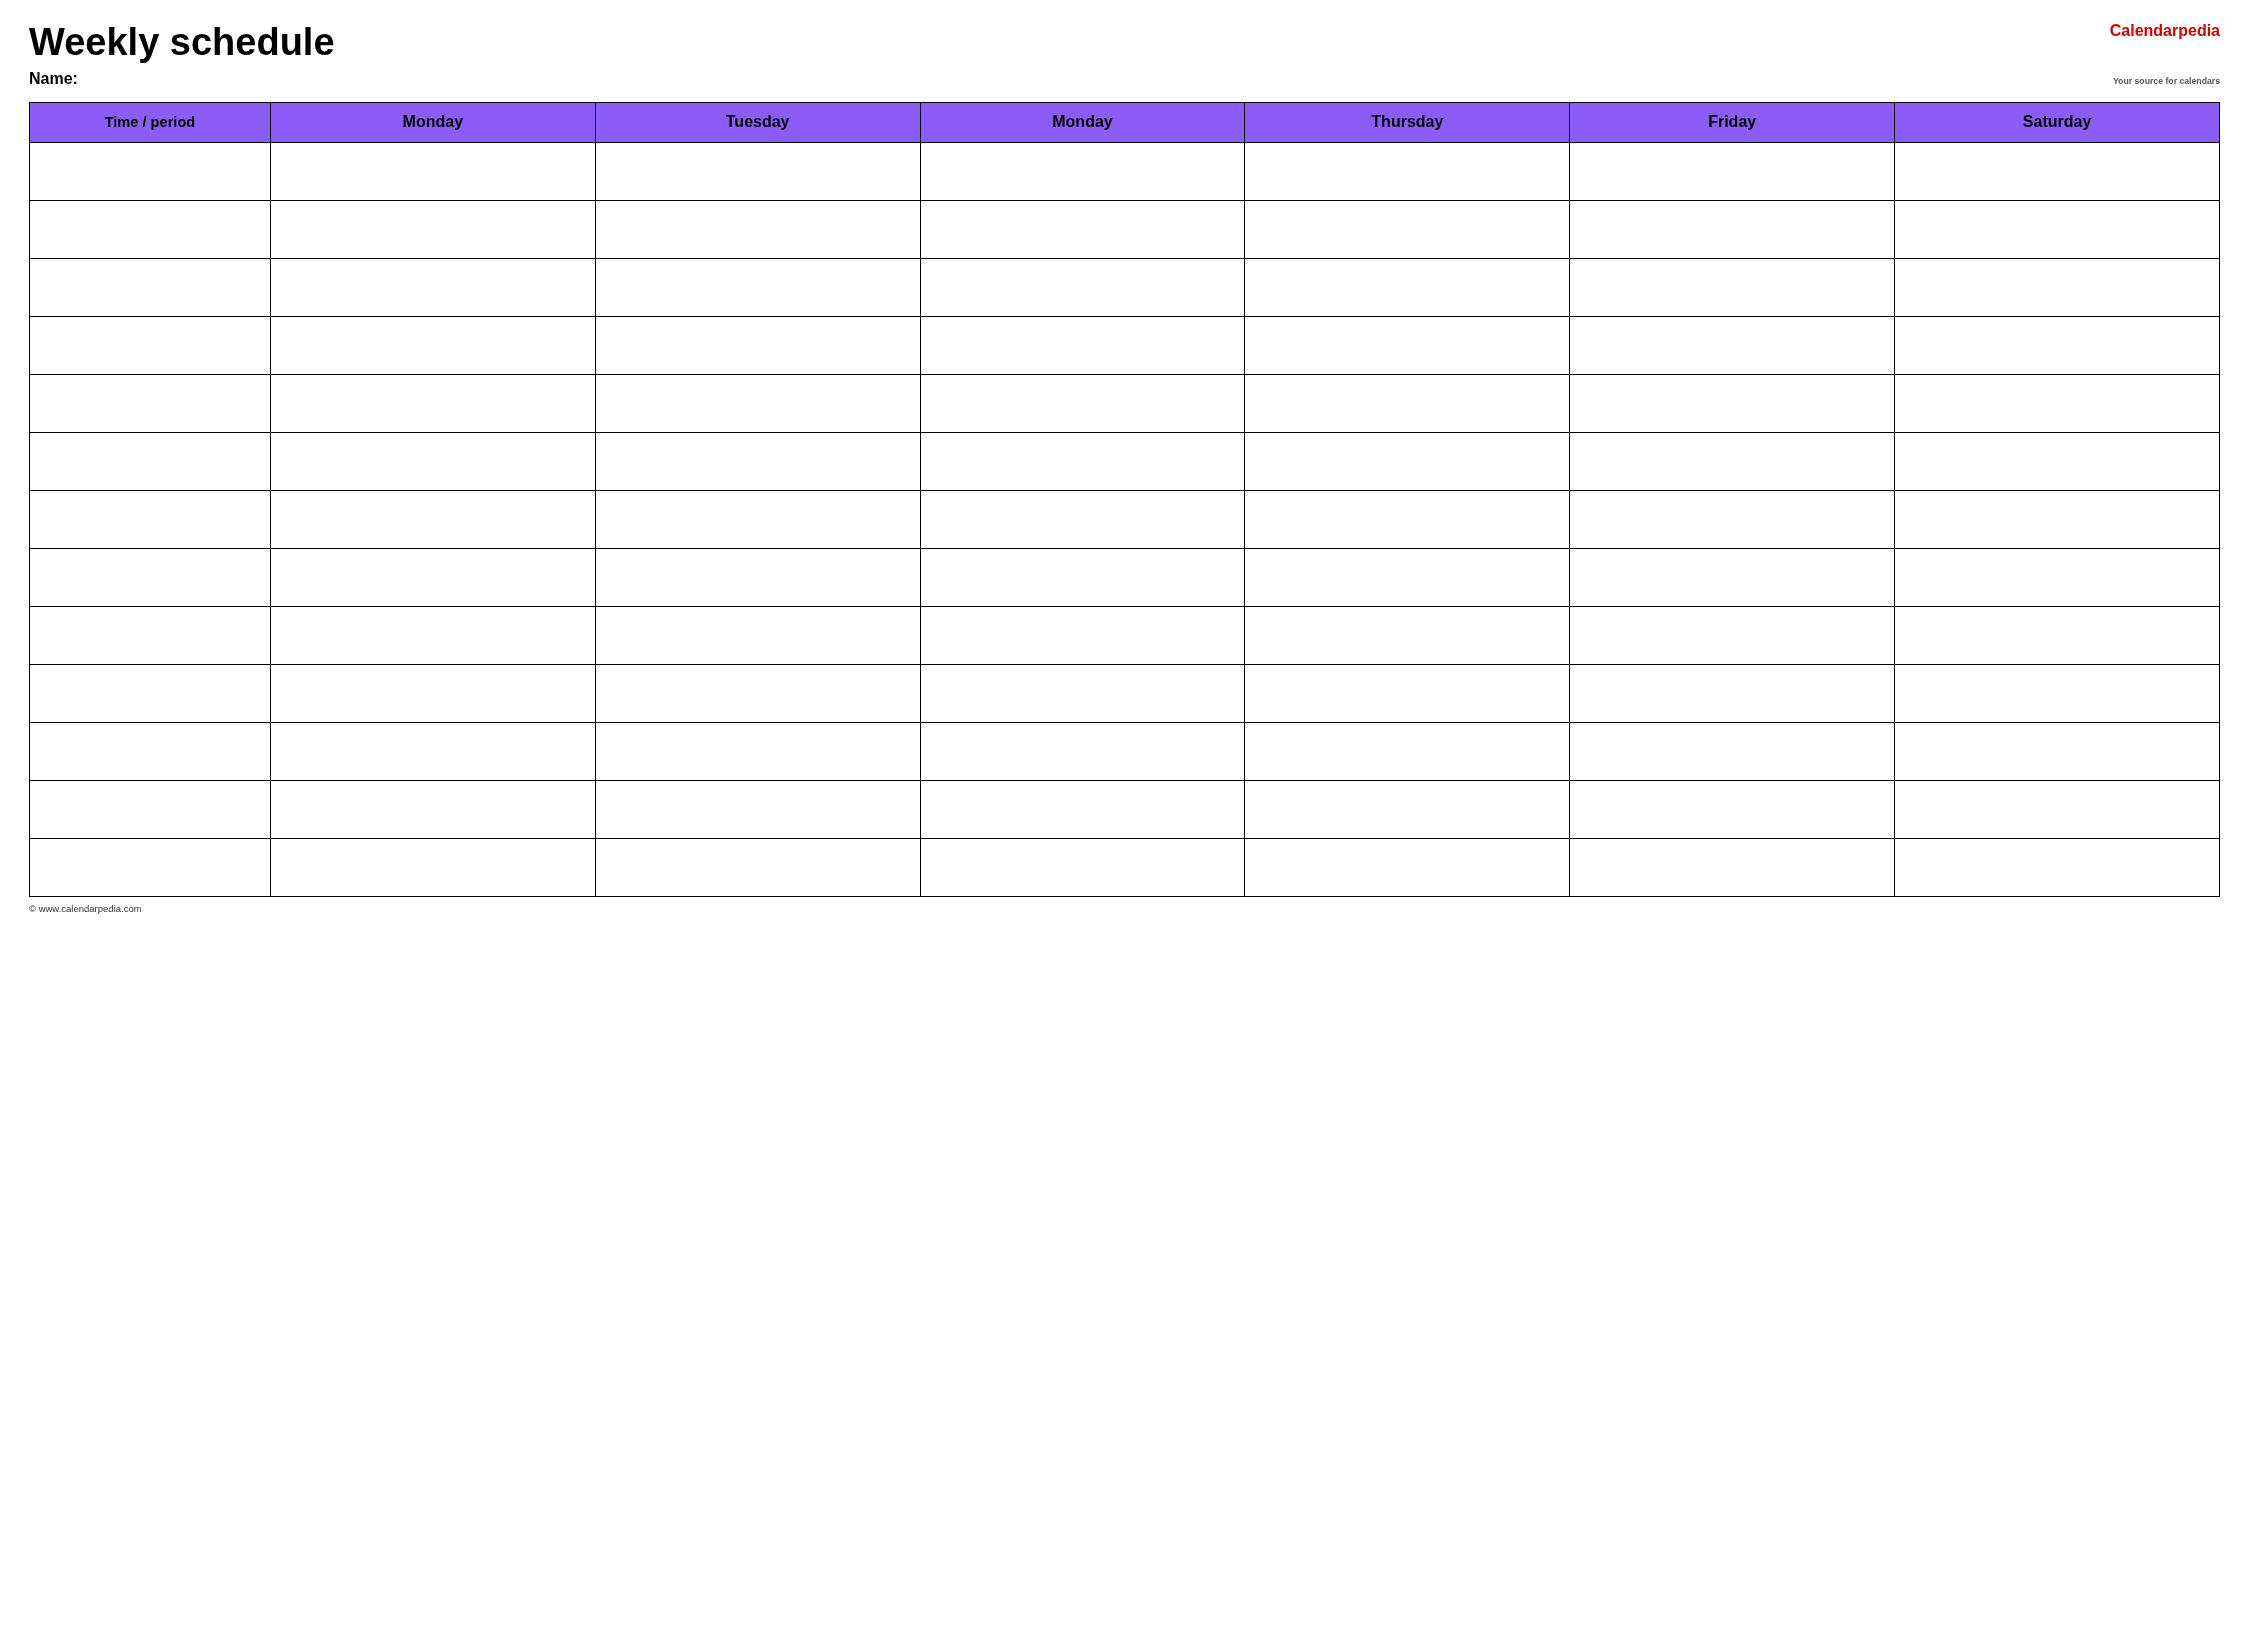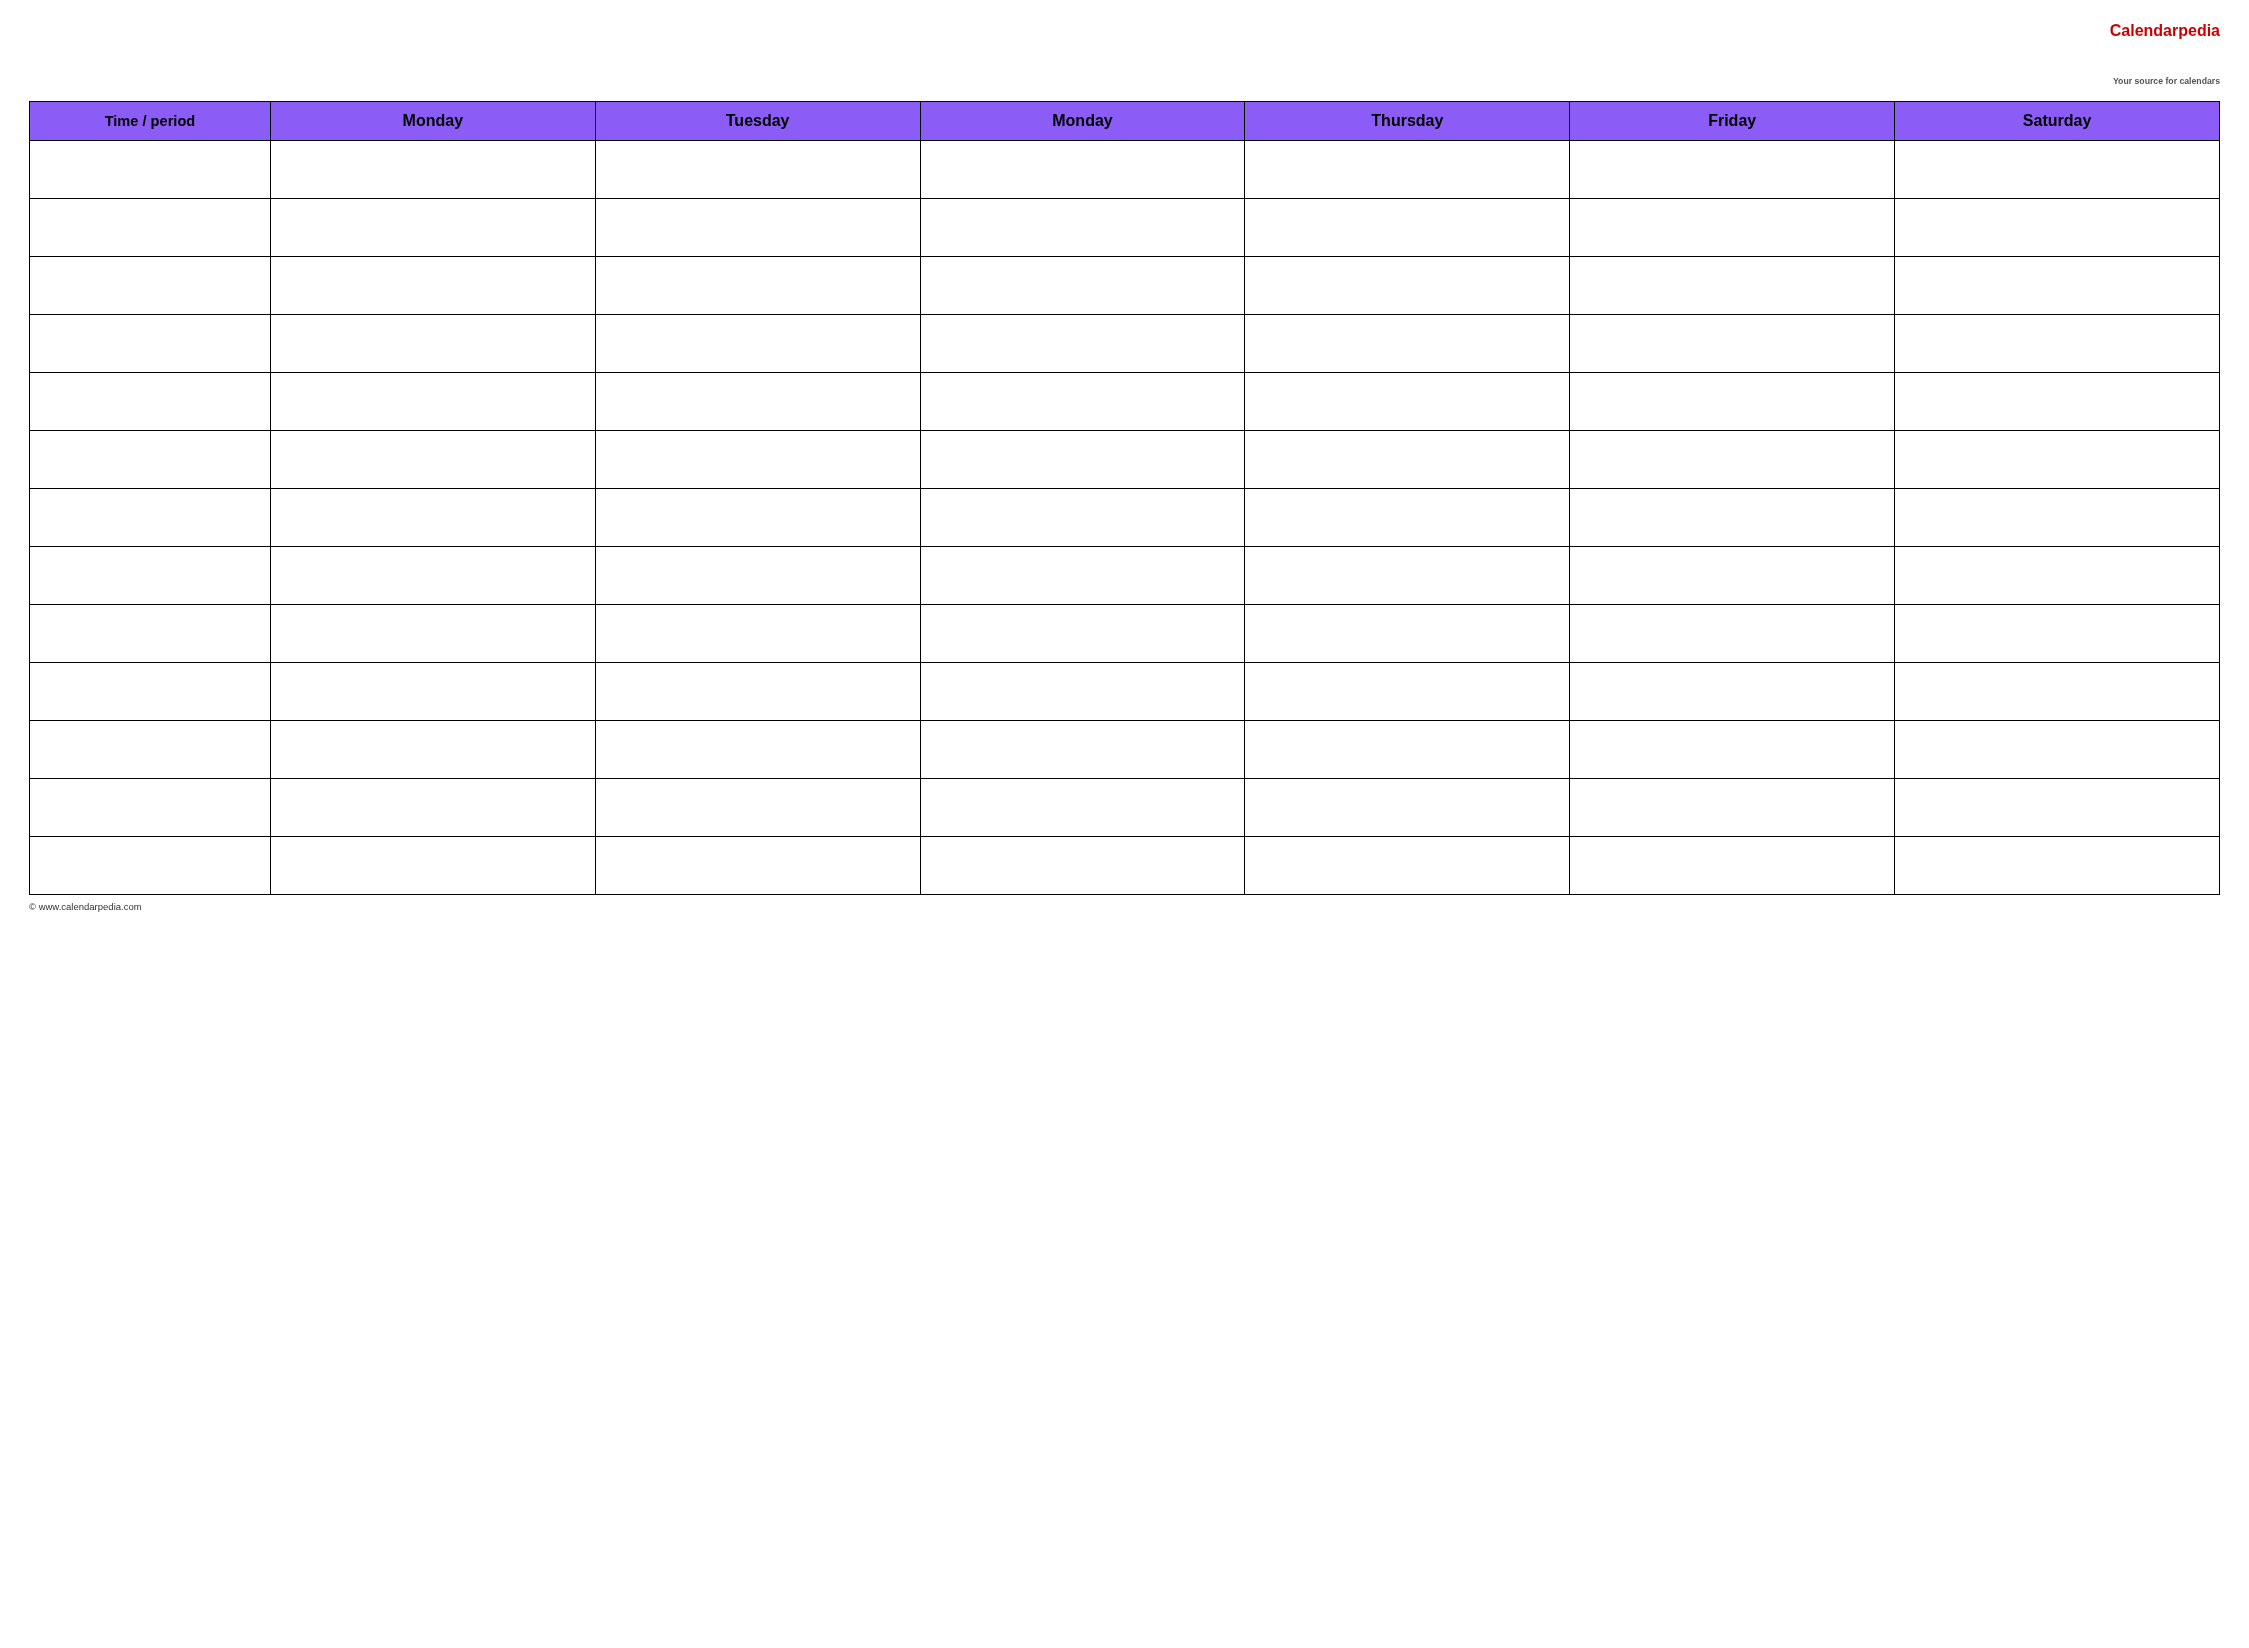--- a/index.html
+++ b/index.html
@@ -106,20 +106,22 @@
 
     .day-col {
       width: calc(89% / 6);
     }
   </style>
 </head>
 <body>
 
 <div class="header-area">
   <div class="title-section">
+    <div class="page-title">Weekly schedule</div>
+    <div class="name-label">Name:</div>
   </div>
   <div class="logo-section">
     <div class="logo-text">
       <span>Calendar</span><span style="color:#cc0000;">pedia</span>
     </div>
     <div class="logo-sub">Your source for calendars</div>
   </div>
 </div>
 
 <table class="schedule-table">

